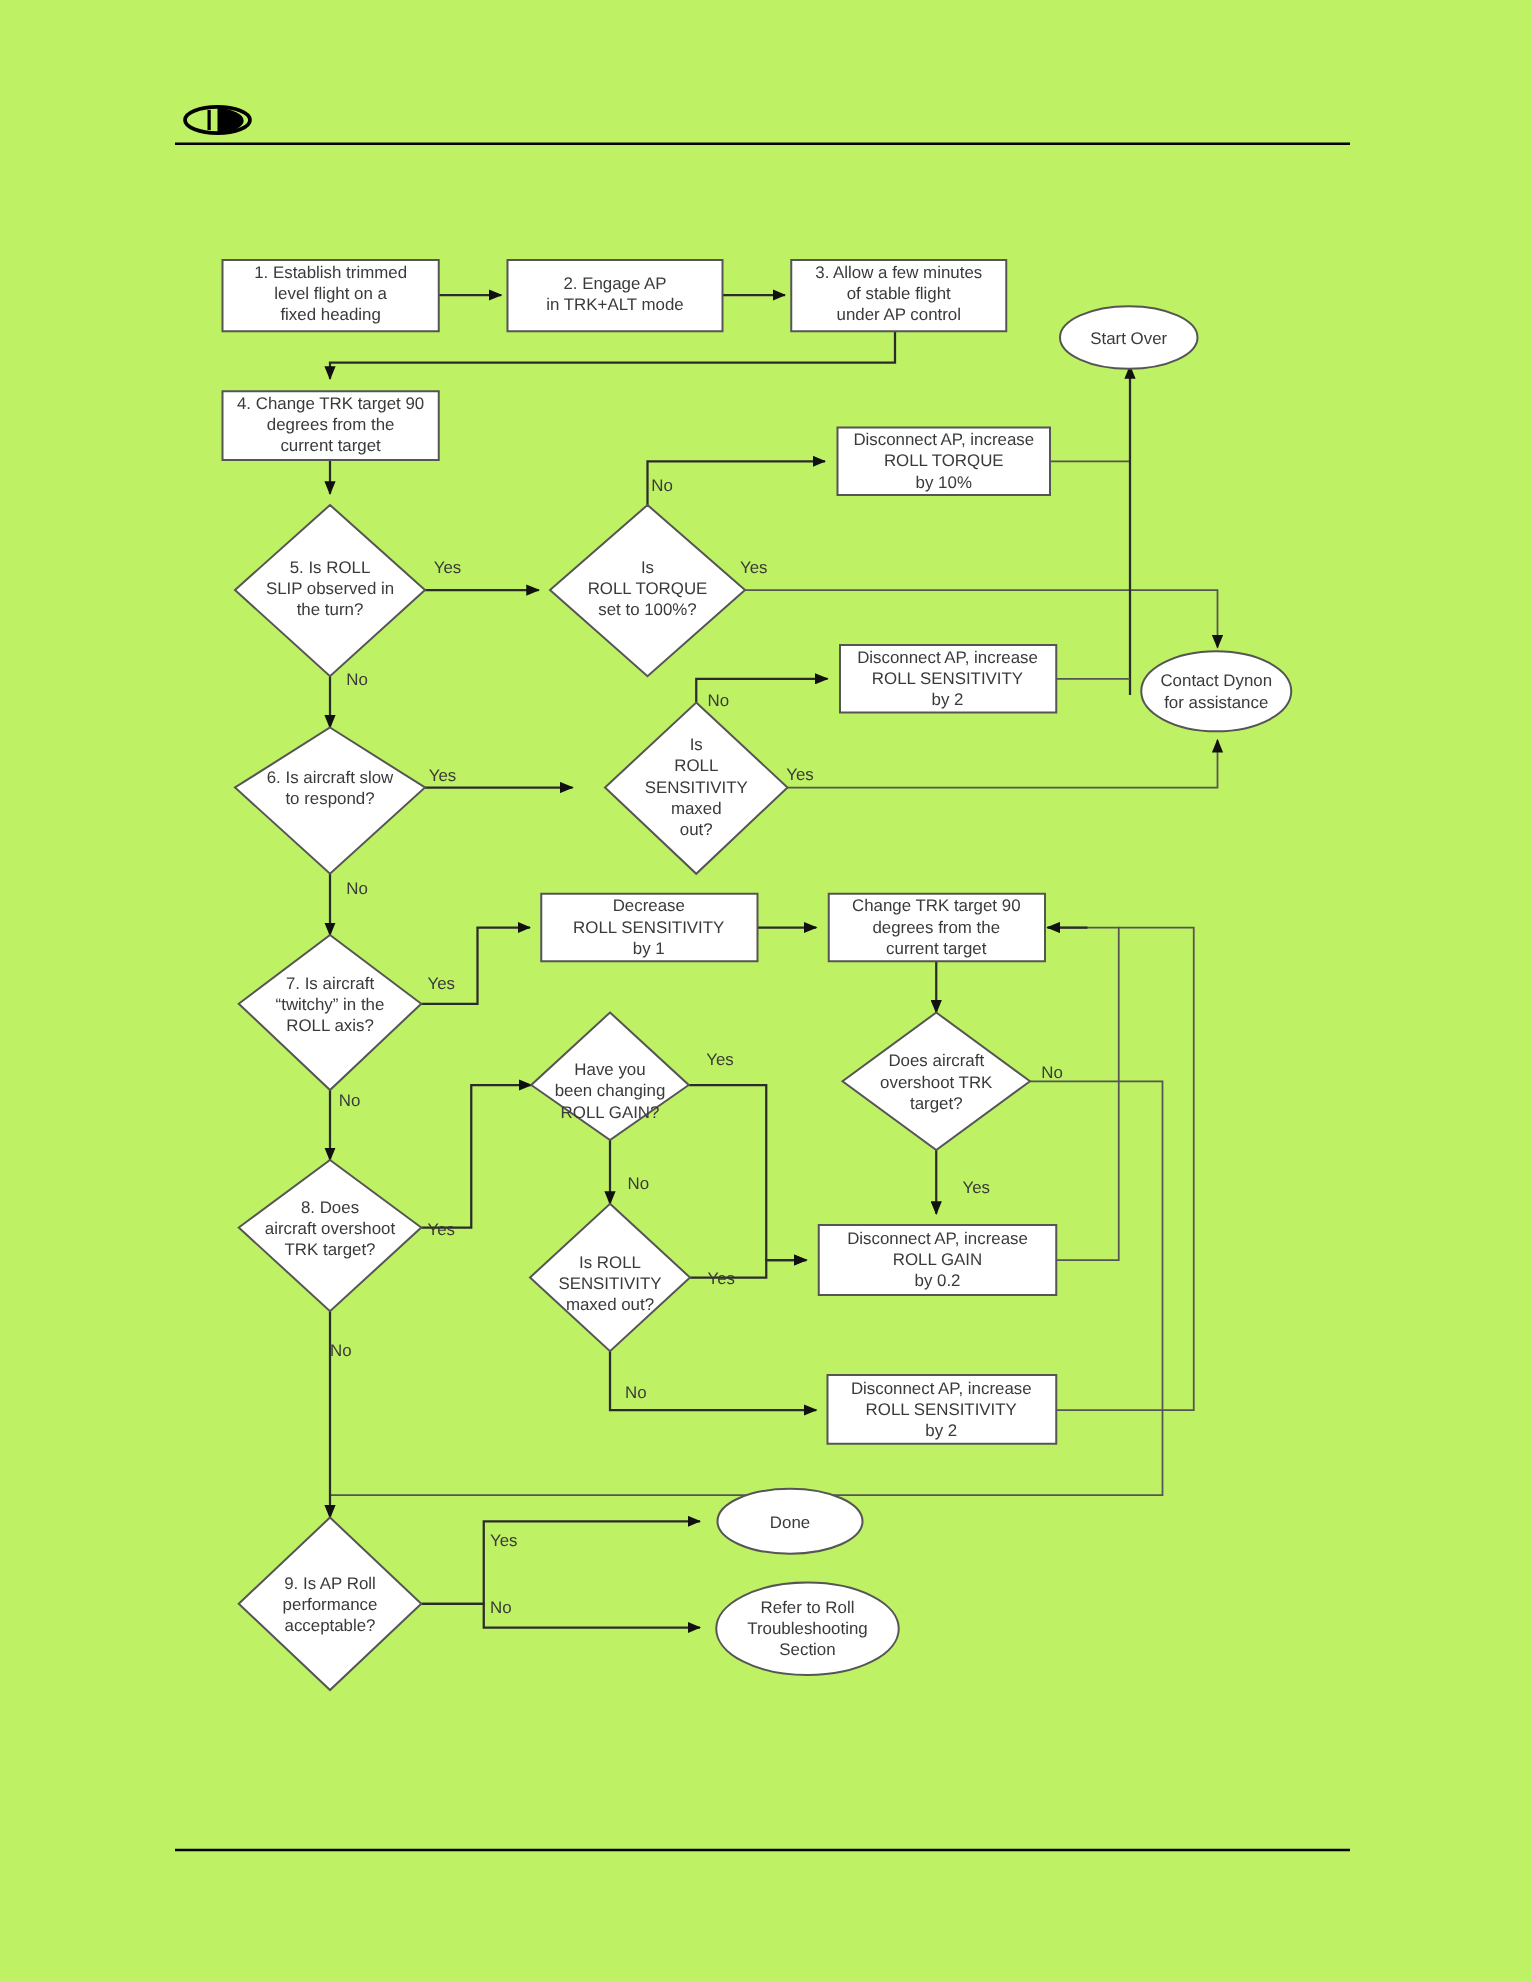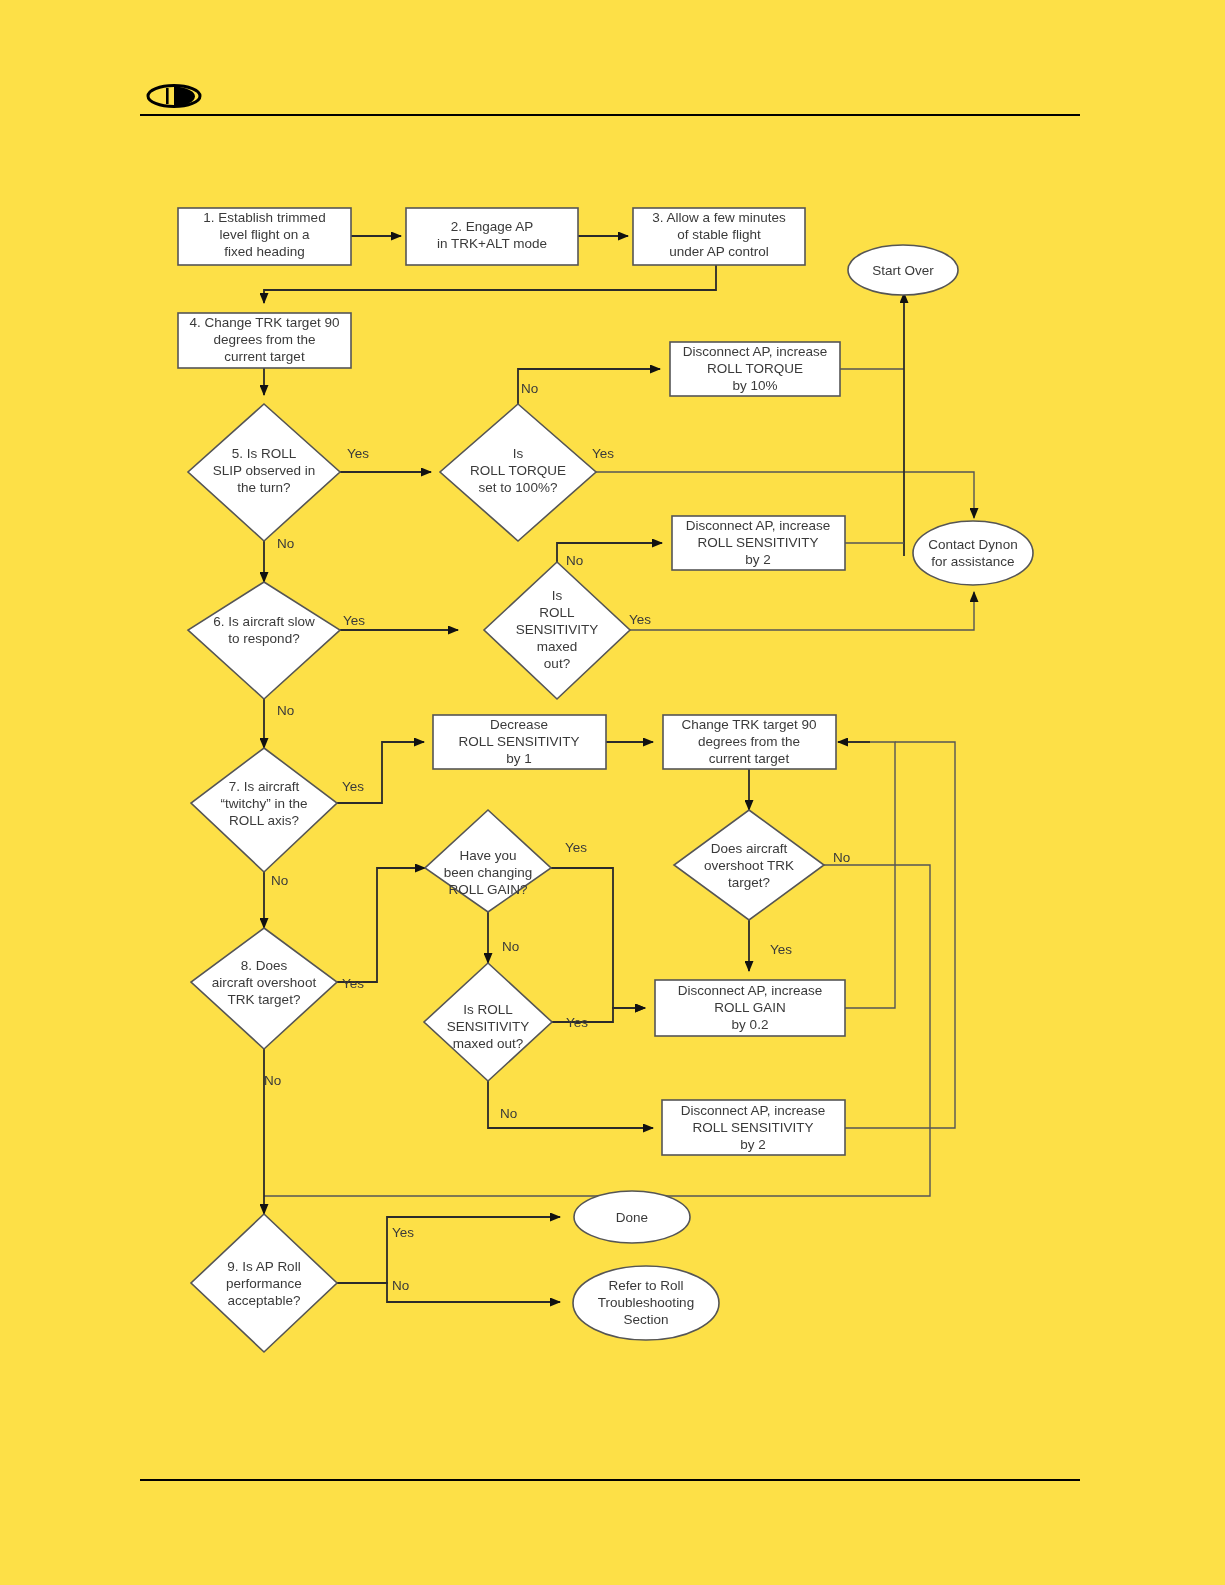--- a/index.html
+++ b/index.html
@@ -13,21 +13,21 @@
     height: 1585px;
     font-family: "Liberation Sans", sans-serif;
     color: #3a3a3a;
     position: relative;
     overflow: hidden;
   }
   #page {
     position: relative;
     width: 1225px;
     height: 1585px;
-    background: #fde047;
+    background: #bef264;
   }
   .rule {
     position: absolute;
     left: 140px;
     width: 940px;
     height: 2px;
     background: #000000;
   }
   #header-rule { top: 114px; }
   #footer-rule { top: 1479px; }

